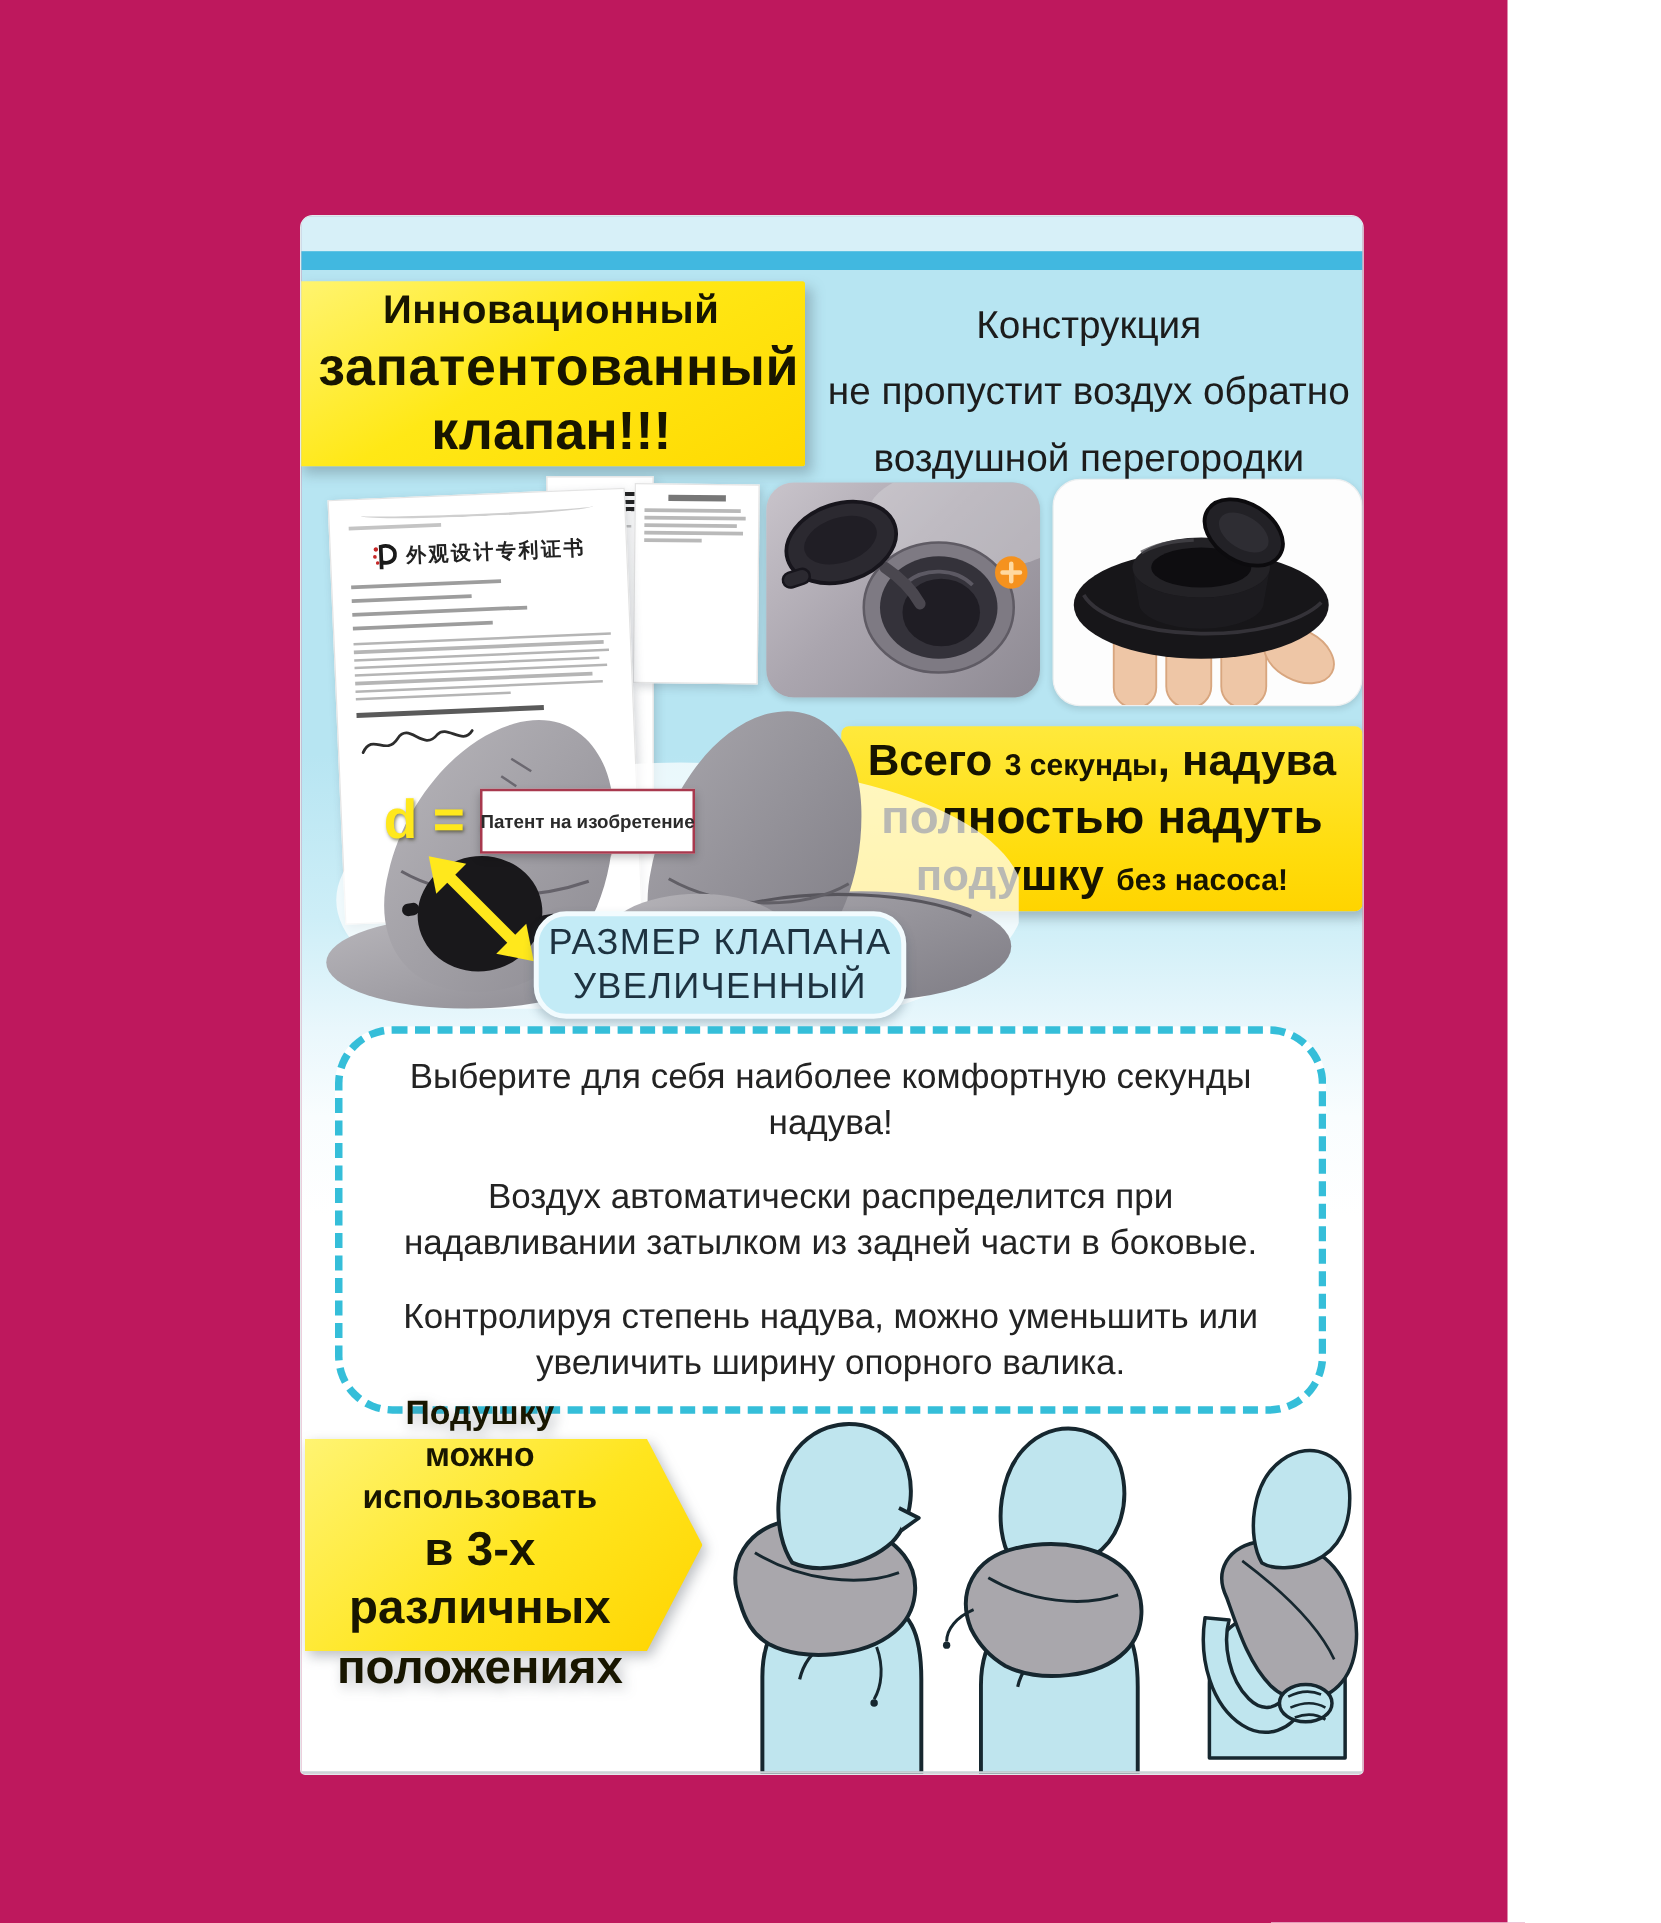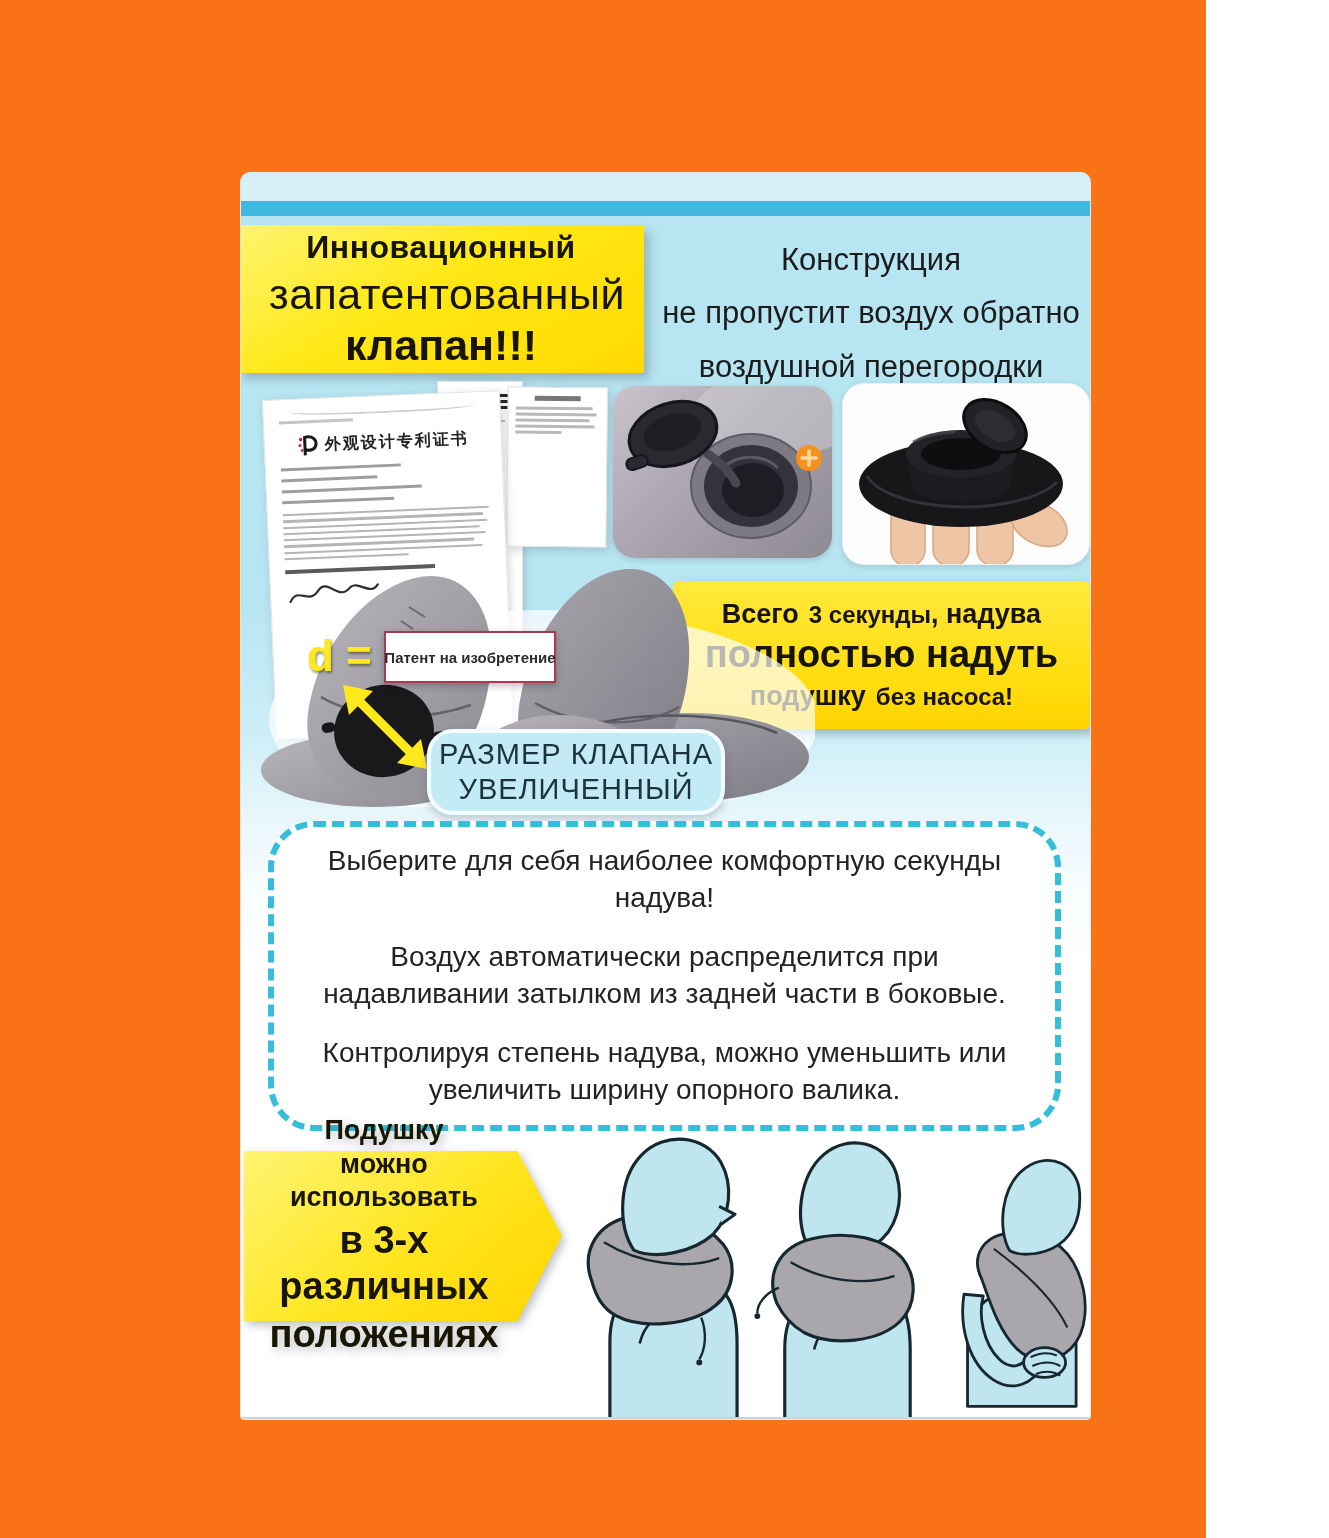--- a/index.html
+++ b/index.html
@@ -1,31 +1,31 @@
 <!DOCTYPE html>
 <html><head>
 <meta charset="utf-8">
 <style>
   html,body{margin:0;padding:0;background:#ffffff;}
-  .page{position:relative;width:1206px;height:1538px;background:#f97316;overflow:hidden;
+  .page{position:relative;width:1206px;height:1538px;background:#be185d;overflow:hidden;
         font-family:"Liberation Sans",sans-serif;color:#1d1d1d;}
   .card{position:absolute;left:240px;top:172px;width:849px;height:1246px;overflow:hidden;
         border:1px solid #e3e9ec;border-radius:10px 10px 4px 4px;
         background:linear-gradient(180deg,#b7e5f2 0px,#b7e5f2 430px,#cdeef7 560px,#e9f7fc 650px,#f9fdfe 720px,#ffffff 800px,#ffffff 100%);}
   .card::after{content:"";position:absolute;left:0;right:0;bottom:0;height:2px;background:#ccd4d8;}
   .band-top{position:absolute;left:0;top:0;width:100%;height:28px;background:#d7f0f8;}
   .stripe{position:absolute;left:0;top:28px;width:100%;height:15px;background:#41b8e0;}
 
   
   .title-box{position:absolute;left:-3px;top:52px;width:406px;height:148px;
         background:linear-gradient(150deg,#fff470 0%,#ffe816 45%,#ffd900 100%);
         box-shadow:5px 6px 10px rgba(90,110,120,.40);border-radius:2px;
         display:flex;flex-direction:column;align-items:center;justify-content:center;color:#171500;text-align:center;}
   .title-box .t1{font-size:32px;font-weight:700;letter-spacing:.5px;}
-  .title-box .t2{font-size:43px;font-weight:400;letter-spacing:.5px;margin-top:4px;margin-left:12px;}
+  .title-box .t2{font-size:43px;font-weight:700;letter-spacing:.5px;margin-top:4px;margin-left:12px;}
   .title-box .t3{font-size:43px;font-weight:800;margin-top:2px;}
 
   .construction{position:absolute;left:415px;top:60px;width:430px;text-align:center;
         font-size:31px;line-height:1.72;color:#1c1c1c;font-weight:400;}
 
   
   .certs{position:absolute;left:18px;top:200px;width:360px;height:400px;}
   .cert-page{position:absolute;background:#ffffff;border:1px solid #e4e4e4;box-shadow:2px 3px 8px rgba(60,70,80,.22);}
   .p3{left:248px;top:14px;width:100px;height:160px;transform:rotate(.6deg);padding:8px 7px;box-sizing:border-box;}
   .p3 .hdr{height:5px;background:#777;width:46px;margin:0 auto 6px auto;}
@@ -56,21 +56,21 @@
   .photo1{position:absolute;left:372px;top:213px;width:219px;height:172px;border-radius:22px;overflow:hidden;
         background:linear-gradient(135deg,#c9c4cb 0%,#aaa5ae 45%,#8e8a93 100%);box-shadow:0 2px 6px rgba(0,0,0,.15);}
   .photo2{position:absolute;left:601px;top:210px;width:246px;height:180px;border-radius:22px;overflow:hidden;
         background:#fdfdfd;border:1px solid #eceff0;box-shadow:0 2px 6px rgba(0,0,0,.12);}
 
   
   .inflate{position:absolute;left:432px;top:408px;width:417px;height:148px;border-radius:6px;
         background:linear-gradient(180deg,#ffe93c 0%,#ffdc0c 70%,#ffd400 100%);
         box-shadow:4px 5px 9px rgba(70,80,90,.35);display:flex;flex-direction:column;align-items:center;
         justify-content:center;color:#171400;text-align:center;}
-  .inflate .sm{font-size:27px;font-weight:700;}
+  .inflate .sm{font-size:35px;font-weight:700;}
   .inflate .bg{font-size:24px;font-weight:800;}
   .inflate .row{line-height:1.2;}
   .inflate .row.mid{font-size:38px;font-weight:800;margin:2px 0;}
   .gap-r{margin-right:10px;}
 
   
   .pillow-photo{position:absolute;left:18px;top:372px;width:556px;height:262px;}
   .d-label{position:absolute;left:48px;top:86px;color:#ffe81c;font-weight:800;font-size:44px;
         text-shadow:1px 2px 3px rgba(40,40,0,.55);white-space:nowrap;}
   .d-label .unit{font-size:29px;font-weight:800;}

